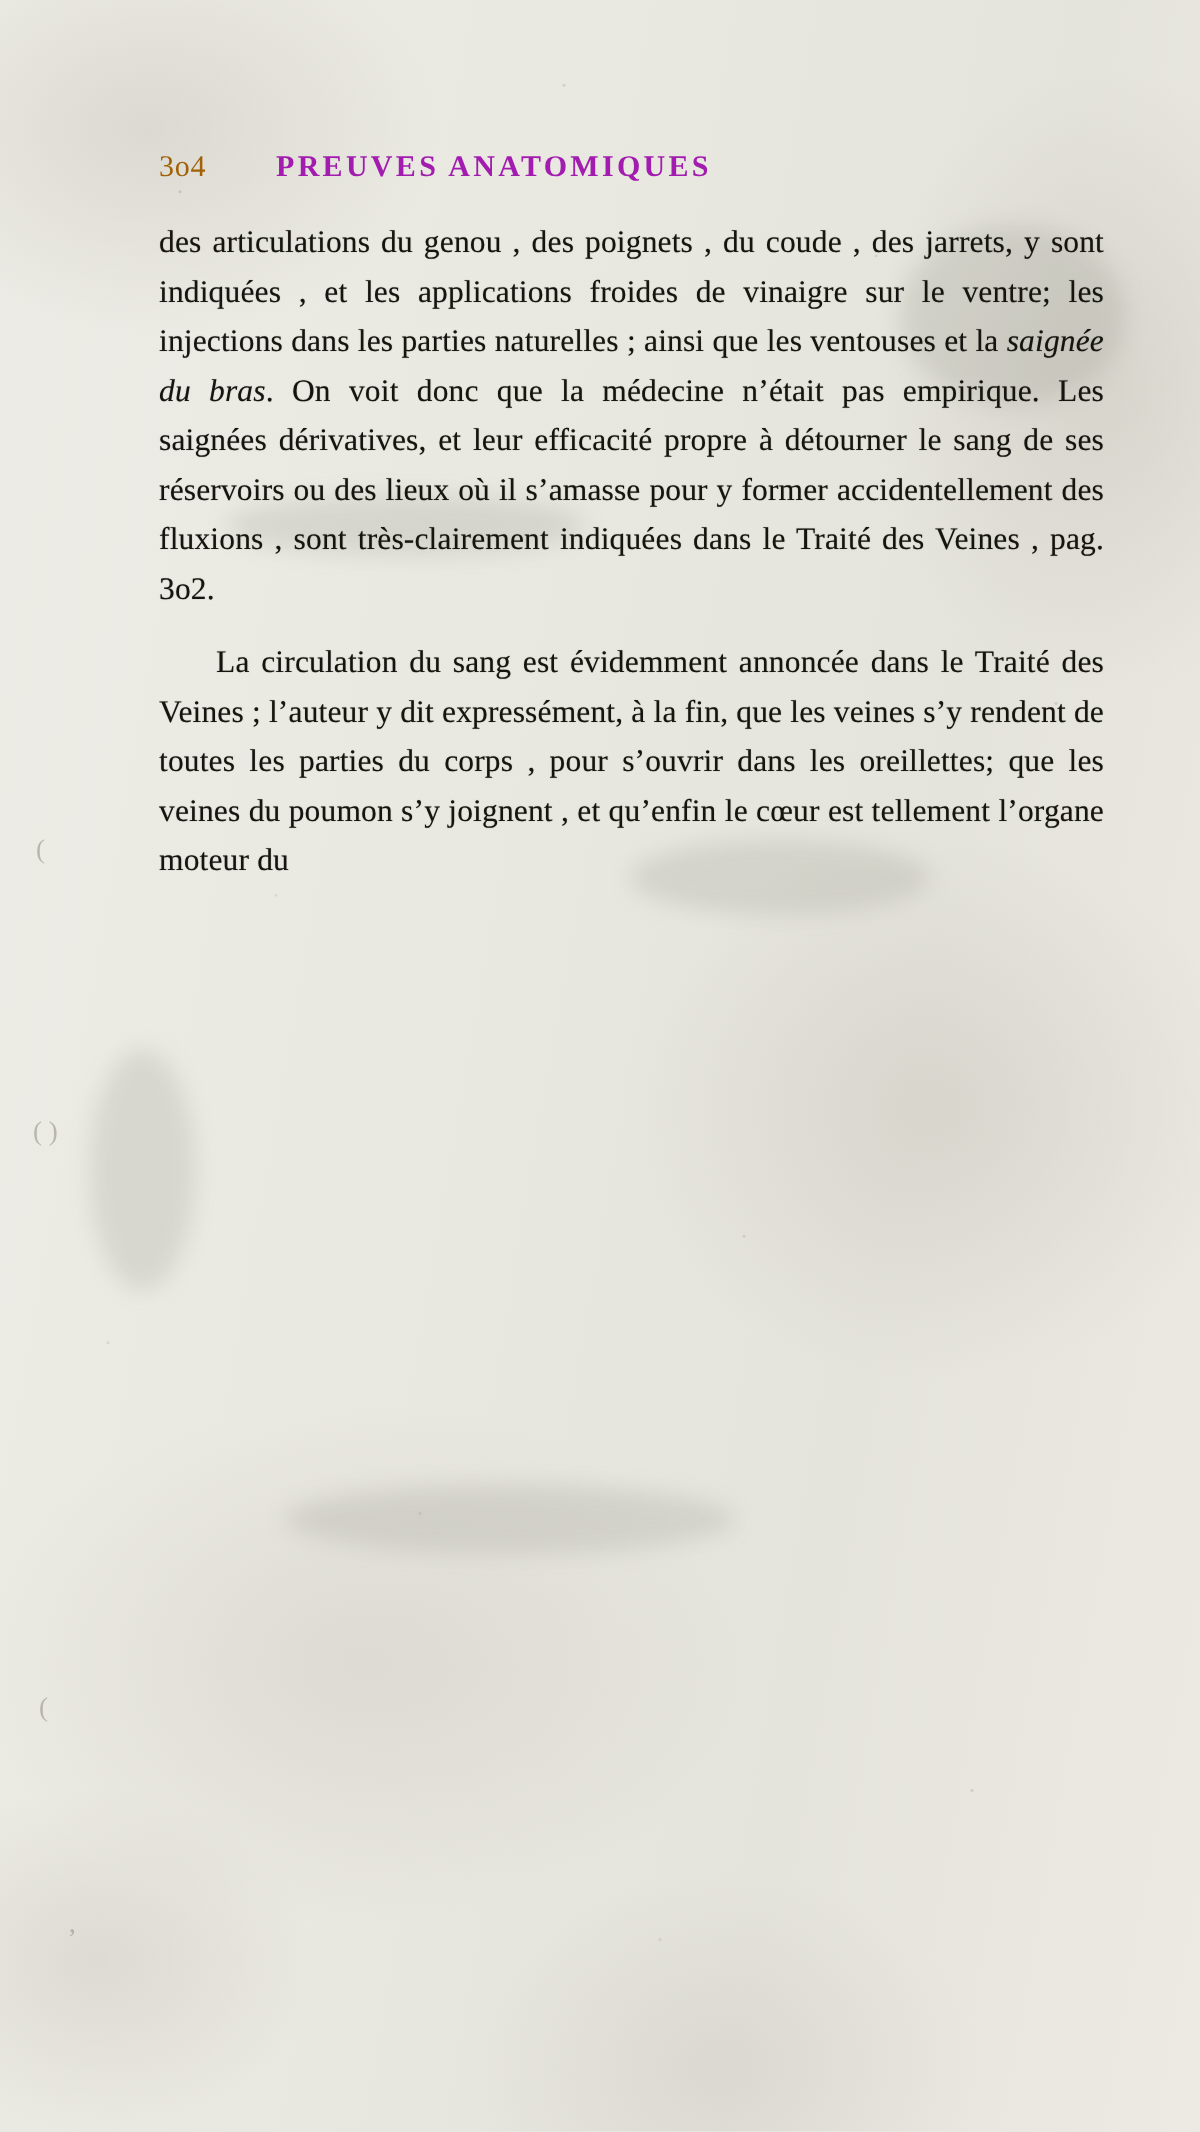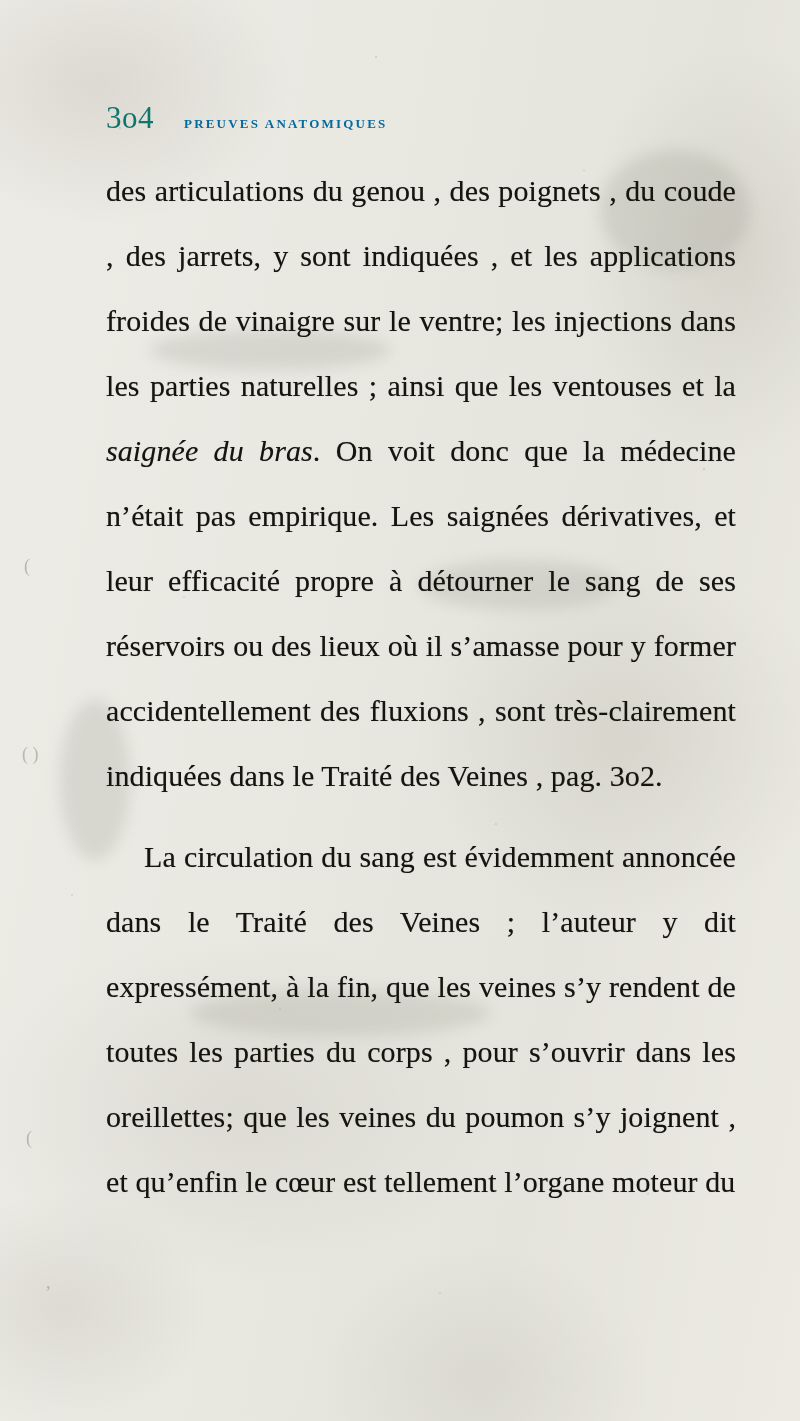--- a/index.html
+++ b/index.html
@@ -52,39 +52,39 @@
     width: 630px;
   }
 
   .running-head {
     display: flex;
     align-items: baseline;
     margin-bottom: 22px;
     filter: blur(0.15px);
   }
   .folio {
-    font-size: 31px;
-    color: #0f766e;
+    font-size: 20px;
+    color: #a16207;
     letter-spacing: 0.5px;
     width: 78px;
     flex: none;
   }
   .head-title {
-    font-size: 13px;
+    font-size: 20px;
     letter-spacing: 2.2px;
     font-weight: bold;
-    color: #0369a1;
+    color: #a21caf;
     text-transform: uppercase;
     font-variant: small-caps;
   }
 
   p {
     margin: 0;
-    font-size: 30px;
-    line-height: 65px;
+    font-size: 21px;
+    line-height: 33px;
     color: #15140f;
     text-align: justify;
     text-justify: inter-word;
     letter-spacing: 0.1px;
     filter: blur(0.2px);
     text-shadow: 0 0 0.7px rgba(20,19,15,0.45);
   }
   p.indent {
     text-indent: 38px;
   }

